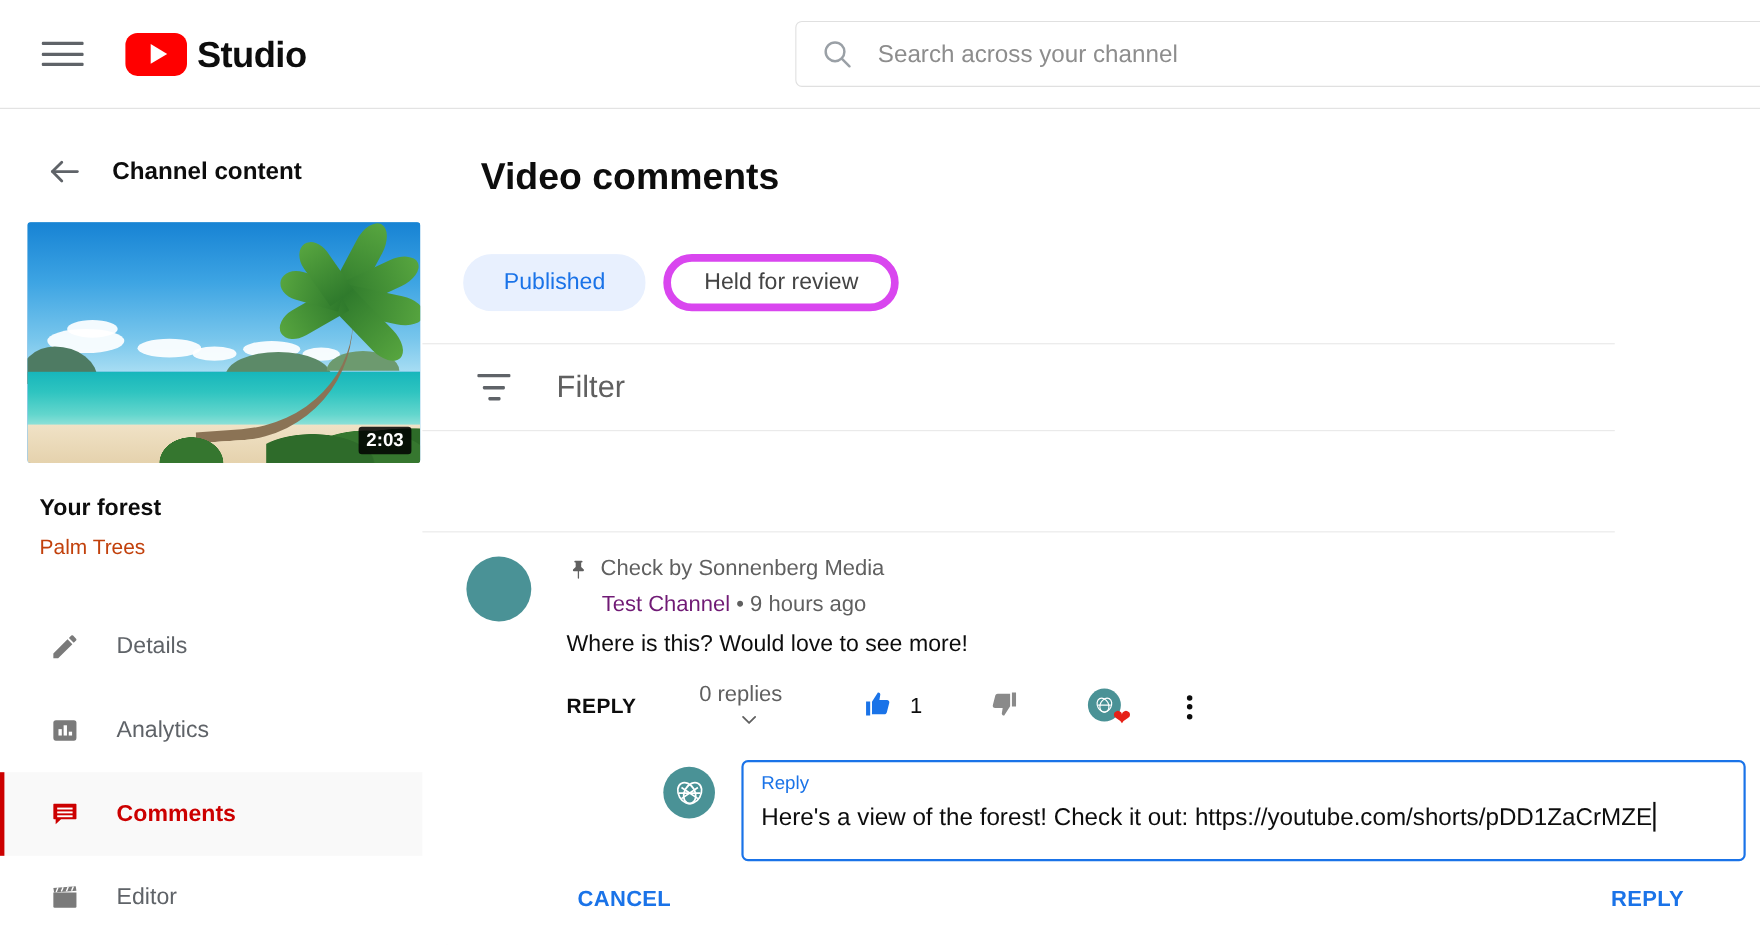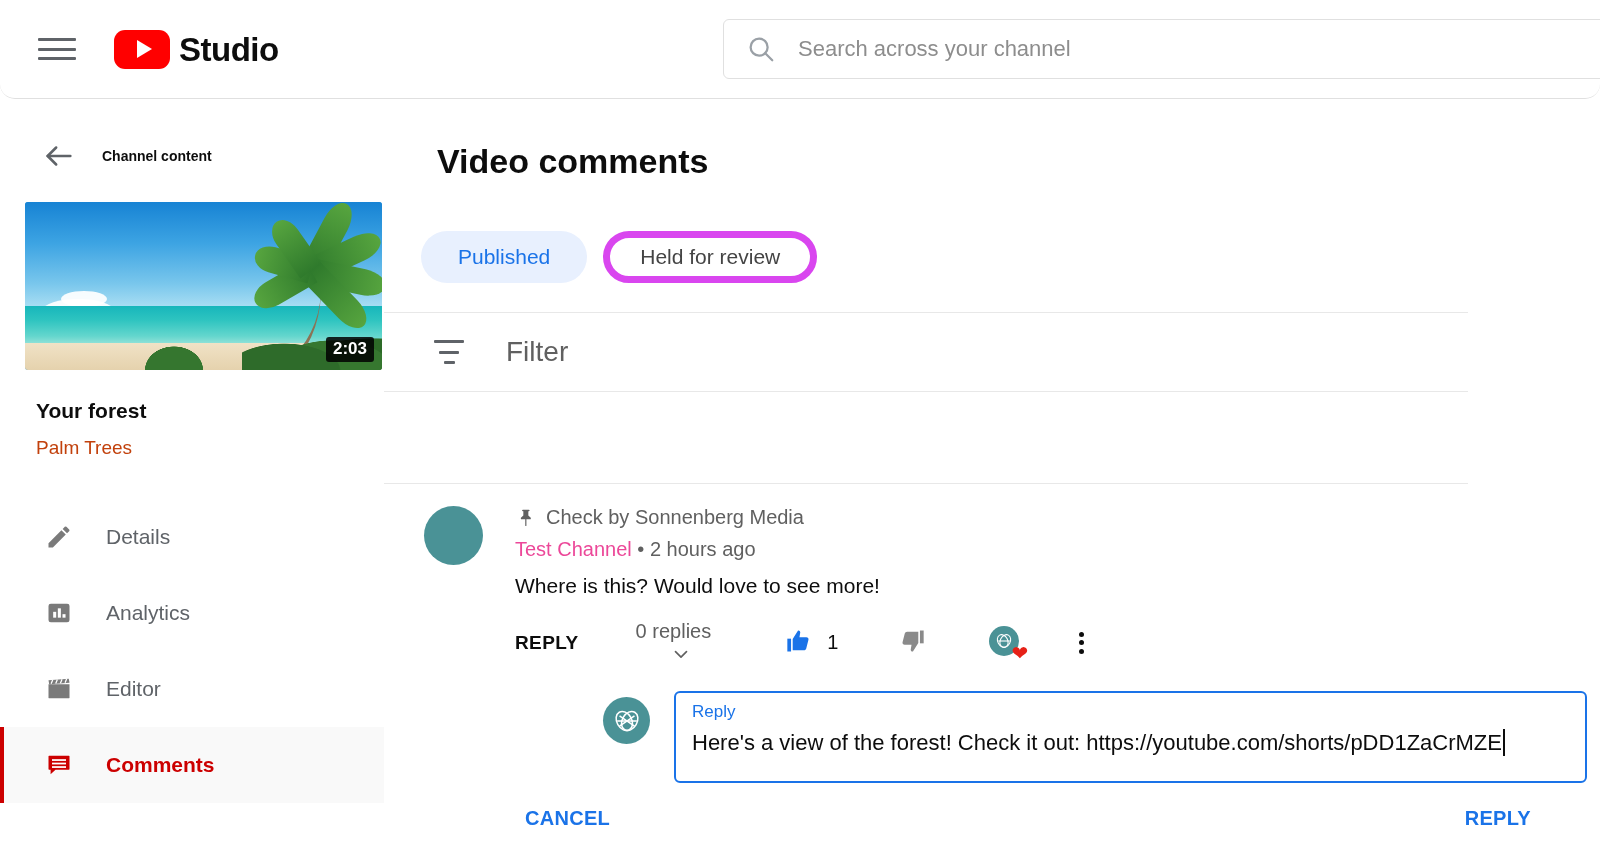--- a/index.html
+++ b/index.html
@@ -14,21 +14,21 @@
     -webkit-font-smoothing: antialiased;
   }
   .app { position: relative; width: 1600px; height: 859px; background:#fff; }
 
   
   .header {
     position: absolute; top: 0; left: 0;
     width: 1600px; height: 99px;
     background: #fff;
     border-bottom: 1px solid #e0e0e0;
-    display: flex; align-items: center; border-radius: 15px;
+    display: flex; align-items: center;
   }
   .hamburger {
     width: 38px; height: 28px;
     margin-left: 38px;
     display: flex; flex-direction: column; justify-content: space-between;
     cursor: pointer; padding: 3px 0;
   }
   .hamburger span { display:block; height: 3px; width: 38px; background: #5f6368; border-radius: 1px; }
 
   .brand { display: flex; align-items: center; margin-left: 38px; cursor: pointer; }
@@ -75,27 +75,27 @@
     background: #fff;
     border-right: 1px solid #e5e5e5;
   }
   .back-row {
     display: flex; align-items: center;
     height: 72px; margin-top: 20px; padding-left: 42px;
     cursor: pointer;
   }
   .back-arrow { width: 34px; height: 34px; flex:none; }
   .back-label {
-    margin-left: 26px; font-size: 14px; font-weight: 700; color: #0d0d0d;
+    margin-left: 26px; font-size: 22px; font-weight: 700; color: #0d0d0d;
   }
 
   .thumb-wrap {
     position: relative;
     margin: 10px 0 0 25px;
-    width: 357px; height: 168px;
+    width: 357px; height: 219px;
     border-radius: 3px; overflow: hidden;
     cursor: pointer;
     background: #3a9ad9;
   }
   .thumb-sky {
     position:absolute; left:0; top:0; width:100%; height:62%;
     background: linear-gradient(180deg, #1783d4 0%, #3da4e3 40%, #78c6ec 78%, #a7ddf3 100%);
   }
   .cloud { position:absolute; background:#ffffff; border-radius:50%; opacity:.92; }
   .c1 { width: 70px; height: 22px; left: 18px; top: 97px; }
@@ -223,21 +223,21 @@
   .comment { display: flex; padding: 22px 0 0 40px; }
   .avatar {
     width: 59px; height: 59px; border-radius: 50%;
     background: #4a9296; flex: none;
   }
   .cbody { margin-left: 32px; flex: 1; }
   .pin-line { display: flex; align-items: center; }
   .pin-icon { width: 20px; height: 20px; flex:none; }
   .pin-text { margin-left: 11px; font-size: 20px; color: #606060; }
   .meta-line { margin-top: 9px; font-size: 20px; color: #606060; }
-  .meta-author { color: #ec4899; }
+  .meta-author { color: #701a75; margin-left: 32px; }
   .comment-text { margin-top: 13px; font-size: 21px; color: #0d0d0d; }
 
   .actions { display: flex; align-items: center; margin-top: 22px; }
   .act-reply {
     font-size: 19px; font-weight: 600; color: #0d0d0d; letter-spacing: .4px; cursor: pointer;
   }
   .act-replies {
     margin-left: 57px; display:flex; align-items:center; cursor: pointer; flex-direction: column;
   }
   .act-replies .txt { font-size: 20px; color: #606060; }
@@ -382,43 +382,43 @@
           <svg width="28" height="28" viewBox="0 0 24 24">
             <rect x="3" y="4" width="18" height="16" rx="2" fill="#7a7a7a"></rect>
             <rect x="7" y="11" width="2.6" height="5" fill="#fff"></rect>
             <rect x="11" y="8" width="2.6" height="8" fill="#fff"></rect>
             <rect x="15" y="13" width="2.6" height="3" fill="#fff"></rect>
           </svg>
         </span>
         <span class="lbl">Analytics</span>
       </div>
 
-      <div class="nav-item">
-        <span class="ic">
-          <svg width="28" height="28" viewBox="0 0 24 24" fill="#7a7a7a">
-            <path d="M3 8h18v11a1 1 0 0 1-1 1H4a1 1 0 0 1-1-1V8z"></path>
-            <path d="M3 4.6 20.4 3.2l.6 3.4L3.6 8z"></path>
-            <path d="M6.6 4.2 5.2 7.6M10.6 3.9 9.2 7.3M14.6 3.6 13.2 7M18.6 3.3 17.2 6.7" stroke="#fff" stroke-width="1.1"></path>
-          </svg>
-        </span>
-        <span class="lbl">Editor</span>
-      </div>
-
       <div class="nav-item active">
         <span class="ic">
           <svg width="28" height="28" viewBox="0 0 24 24">
             <path d="M3.5 4h17a.5.5 0 0 1 .5.5v11a.5.5 0 0 1-.5.5H9l-4.2 4v-4H3.5a.5.5 0 0 1-.5-.5v-11a.5.5 0 0 1 .5-.5z" fill="#cc0000"></path>
             <rect x="6" y="7" width="12" height="1.5" fill="#fff"></rect>
             <rect x="6" y="10" width="12" height="1.5" fill="#fff"></rect>
             <rect x="6" y="13" width="12" height="1.5" fill="#fff"></rect>
           </svg>
         </span>
         <span class="lbl">Comments</span>
       </div>
 
+      <div class="nav-item">
+        <span class="ic">
+          <svg width="28" height="28" viewBox="0 0 24 24" fill="#7a7a7a">
+            <path d="M3 8h18v11a1 1 0 0 1-1 1H4a1 1 0 0 1-1-1V8z"></path>
+            <path d="M3 4.6 20.4 3.2l.6 3.4L3.6 8z"></path>
+            <path d="M6.6 4.2 5.2 7.6M10.6 3.9 9.2 7.3M14.6 3.6 13.2 7M18.6 3.3 17.2 6.7" stroke="#fff" stroke-width="1.1"></path>
+          </svg>
+        </span>
+        <span class="lbl">Editor</span>
+      </div>
+
     </div>
   </div>
 
   <div class="main">
 
     <div class="page-title">Video comments</div>
 
     <div class="chips">
       <div class="chip active">Published</div>
       <div class="chip">Held for review</div>
@@ -445,21 +445,21 @@
             <svg width="20" height="20" viewBox="0 0 24 24" fill="#606060">
               <path d="M14.5 2h-5a1 1 0 0 0 0 2h.5v5l-2.6 2.3a1 1 0 0 0-.4.8v.4a1 1 0 0 0 1 1h4.3V21a.7.7 0 0 0 1.4 0v-7.5H18a1 1 0 0 0 1-1v-.4a1 1 0 0 0-.4-.8L16 9V4h.5a1 1 0 0 0 0-2z"></path>
             </svg>
           </span>
           <span class="pin-text">Check by Sonnenberg Media</span>
         </div>
 
         <div class="meta-line">
           <span class="meta-author">Test Channel</span>
           <span>•</span>
-          <span>2 hours ago</span>
+          <span>9 hours ago</span>
         </div>
 
         <div class="comment-text">Where is this? Would love to see more!</div>
 
         <div class="actions">
 
           <span class="act-reply">REPLY</span>
 
           <span class="act-replies">
             <span class="txt">0 replies</span>

